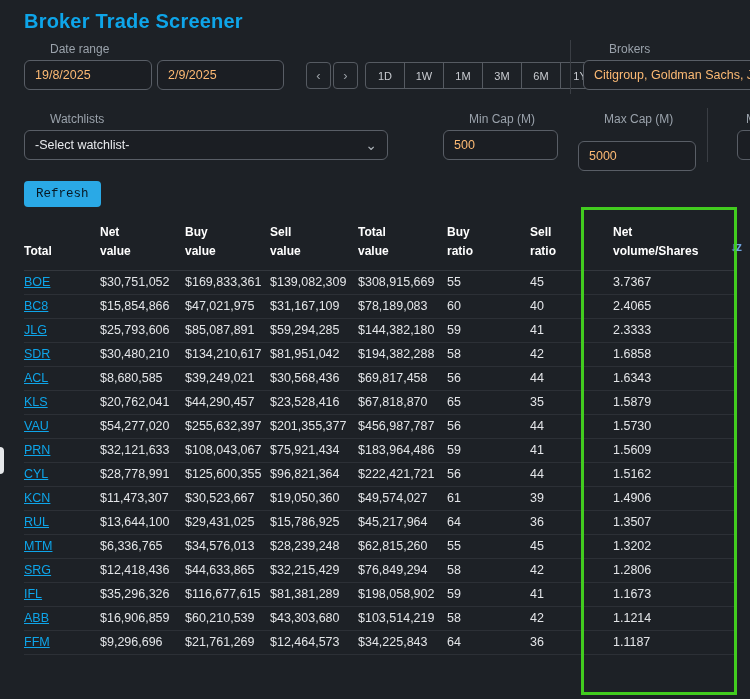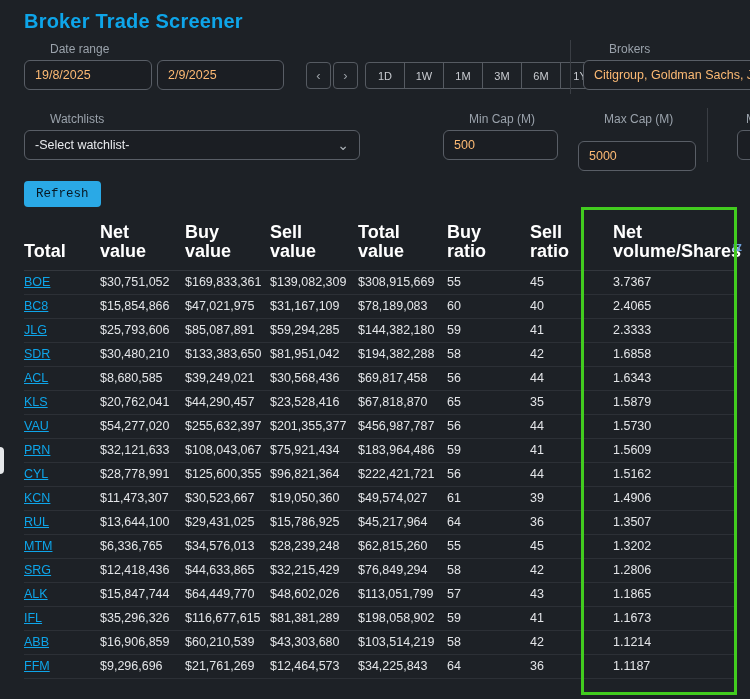--- a/index.html
+++ b/index.html
@@ -84,21 +84,21 @@
   }
   table.grid {
     position: absolute; left: 24px; top: 215px;
     width: 712px;
     border-collapse: collapse;
     table-layout: fixed;
   }
   .grid th {
     text-align: left; vertical-align: bottom;
     font-weight: bold; color: #ffffff;
-    font-size: 18px; line-height: 19px;
+    font-size: 12px; line-height: 19px;
     padding: 8px 4px 9px 0;
     white-space: pre-line;
     border-bottom: 1px solid #33373d;
     cursor: pointer;
   }
   .grid th:nth-child(1){ width: 76px; }
   .grid th:nth-child(2){ width: 85px; }
   .grid th:nth-child(3){ width: 85px; }
   .grid th:nth-child(4){ width: 88px; }
   .grid th:nth-child(5){ width: 89px; }
@@ -151,21 +151,21 @@
     <button class="seg-btn">3M</button>
     <button class="seg-btn">6M</button>
     <button class="seg-btn">1Y</button>
   </div>
 
 <div class="vdiv" style="left:570px;top:40px;height:54px"></div>
 <div class="label" style="left:583px;top:42px">Brokers</div>
 <input class="input" style="left: 583px; top: 60px; width: 215px;" value="Citigroup, Goldman Sachs, J.P">
 
 <div class="label" style="left:24px;top:112px">Watchlists</div>
-<div class="select" style="left:24px;top:130px;width:336px">
+<div class="select" style="left:24px;top:130px;width:364px">
   <span>-Select watchlist-</span>
   <span class="chev">⌄</span>
 </div>
 <div class="label" style="left:443px;top:112px">Min Cap (M)</div>
 <input class="input" style="left: 443px; top: 130px; width: 115px;" value="500">
 <div class="label" style="left:578px;top:112px">Max Cap (M)</div>
 <input class="input" style="left: 578px; top: 141px; width: 118px;" value="5000">
 <div class="vdiv" style="left:707px;top:108px;height:54px"></div>
 <div class="label" style="left:720px;top:112px">Min S</div>
 <input class="input" style="left: 737px; top: 130px; width: 40px;">
@@ -219,21 +219,21 @@
         <td>$85,087,891</td>
         <td>$59,294,285</td>
         <td>$144,382,180</td>
         <td>59</td>
         <td>41</td>
         <td>2.3333</td>
       </tr>
       <tr>
         <td><a class="ticker">SDR</a></td>
         <td>$30,480,210</td>
-        <td>$133,383,650</td>
+        <td>$134,210,617</td>
         <td>$81,951,042</td>
         <td>$194,382,288</td>
         <td>58</td>
         <td>42</td>
         <td>1.6858</td>
       </tr>
       <tr>
         <td><a class="ticker">ACL</a></td>
         <td>$8,680,585</td>
         <td>$39,249,021</td>
@@ -317,30 +317,20 @@
         <td><a class="ticker">SRG</a></td>
         <td>$12,418,436</td>
         <td>$44,633,865</td>
         <td>$32,215,429</td>
         <td>$76,849,294</td>
         <td>58</td>
         <td>42</td>
         <td>1.2806</td>
       </tr>
       <tr>
-        <td><a class="ticker">ALK</a></td>
-        <td>$15,847,744</td>
-        <td>$64,449,770</td>
-        <td>$48,602,026</td>
-        <td>$113,051,799</td>
-        <td>57</td>
-        <td>43</td>
-        <td>1.1865</td>
-      </tr>
-      <tr>
         <td><a class="ticker">IFL</a></td>
         <td>$35,296,326</td>
         <td>$116,677,615</td>
         <td>$81,381,289</td>
         <td>$198,058,902</td>
         <td>59</td>
         <td>41</td>
         <td>1.1673</td>
       </tr>
       <tr>

